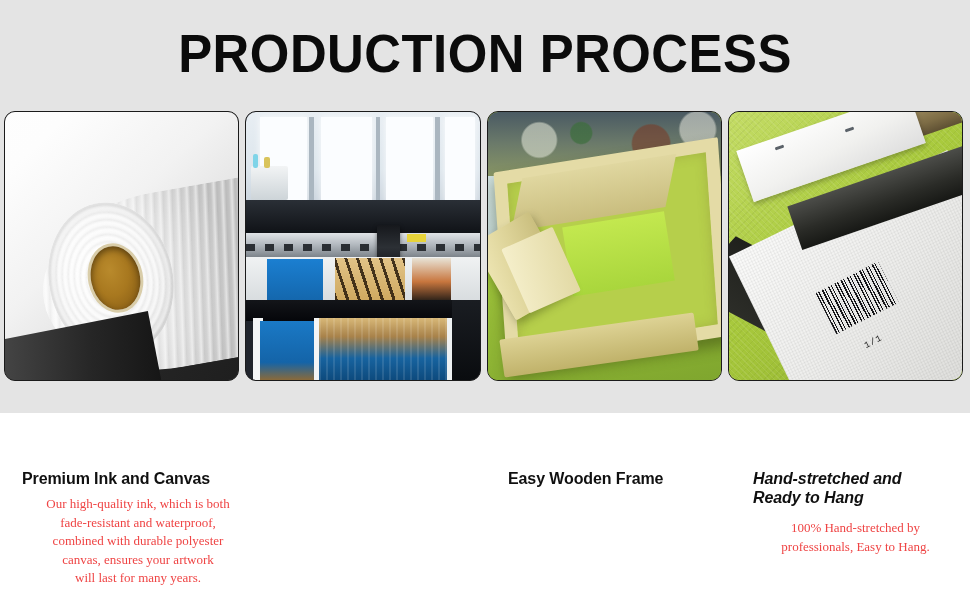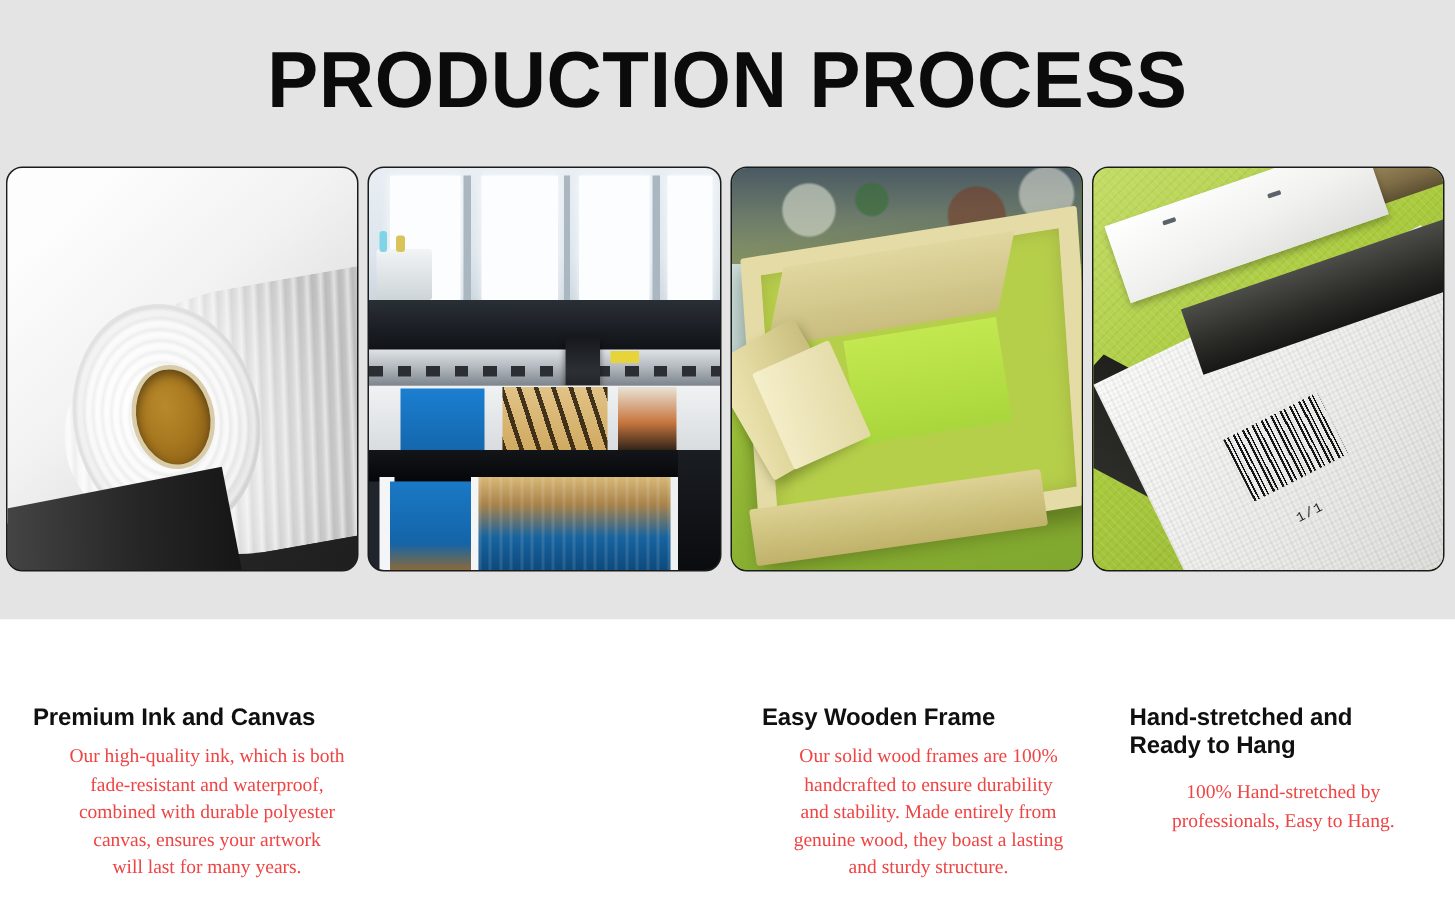--- a/index.html
+++ b/index.html
@@ -278,21 +278,21 @@
     letter-spacing:-0.1px;
   }
   .col p{
     margin:0;
     font-size:13px;line-height:18.5px;
     color:#ef4444;
     font-family:Liberation Serif, serif;
     white-space:pre-line;
     text-align:center;
   }
-  .c4 h3{margin-bottom:12px;}
+  .c4 h3{margin-bottom:12px;font-style:italic;}
 </style>
 </head>
 <body>
 
 <div class="page">
 
   <div class="band"></div>
 
   <div class="title">PRODUCTION PROCESS</div>
 
@@ -375,25 +375,20 @@
     <div class="col c1">
       <h3>Premium Ink and Canvas</h3>
       <p>Our high-quality ink, which is both
 fade-resistant and waterproof,
 combined with durable polyester
 canvas, ensures your artwork
 will last for many years.</p>
     </div>
     <div class="col c3">
       <h3>Easy Wooden Frame</h3>
-      <p>Our solid wood frames are 100%
-handcrafted to ensure durability
-and stability. Made entirely from
-genuine wood, they boast a lasting
-and sturdy structure.</p>
     </div>
     <div class="col c4">
       <h3 style="white-space:pre-line">Hand-stretched and
 Ready to Hang</h3>
       <p>100% Hand-stretched by
 professionals, Easy to Hang.</p>
     </div>
   </div>
 
 </div>

